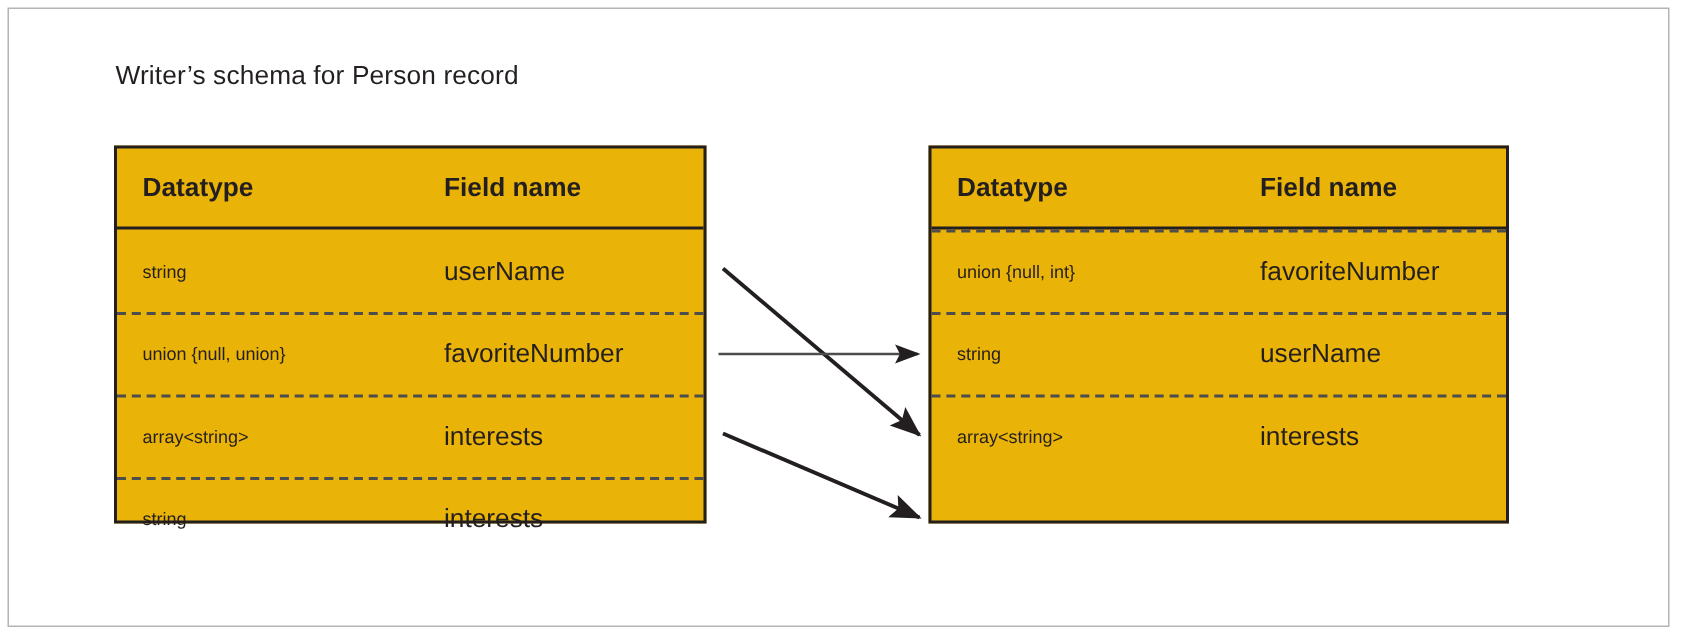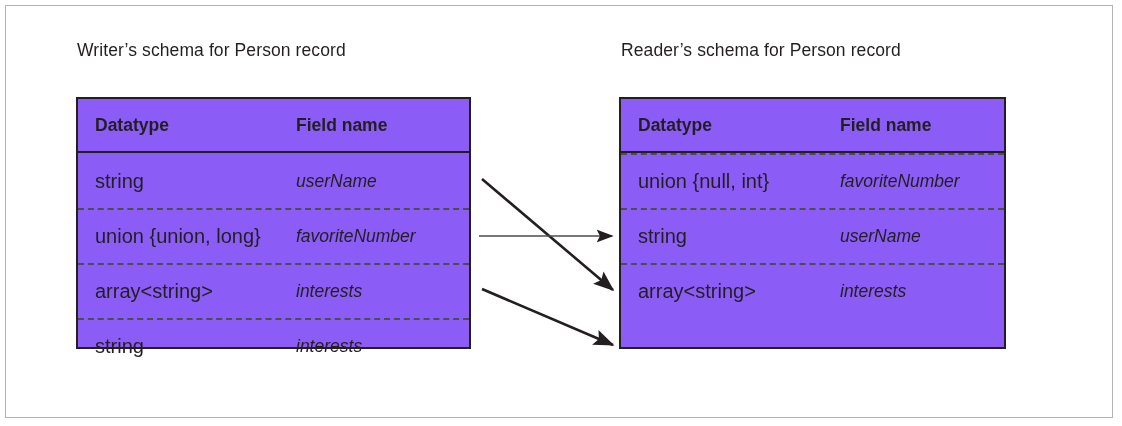--- a/index.html
+++ b/index.html
@@ -34,21 +34,21 @@
     letter-spacing: 0.1px;
     white-space: nowrap;
   }
   #writer-caption { left: 77px; top: 40px; }
   #reader-caption { left: 621px; top: 40px; }
 
   .schema-table {
     position: absolute;
     box-sizing: border-box;
     border: 2.5px solid #231f20;
-    background: #8b5cf6;
+    background: #eab308;
     top: 97px;
     height: 252px;
   }
   #writer-table { left: 76px; width: 395px; }
   #reader-table { left: 619px; width: 387px; }
 
   .thead {
     position: relative;
     height: 54px;
     box-sizing: border-box;
@@ -68,22 +68,22 @@
     height: 0;
     border-top: 2px dashed #4d4d4d;
   }
   .cell {
     position: absolute;
     top: 50%;
     transform: translateY(-50%);
     white-space: nowrap;
     color: #231f20;
   }
-  .cell.type { font-size: 20px; }
-  .cell.name { font-size: 17.5px; font-style: italic; }
+  .cell.type { font-size: 12px; }
+  .cell.name { font-size: 17.5px; }
   .thead .cell {
     font-weight: bold;
     font-size: 17.5px;
   }
   
   #writer-table .col-type { left: 17px; }
   #writer-table .col-name { left: 218px; }
   
   #reader-table .col-type { left: 17px; }
   #reader-table .col-name { left: 219px; }
@@ -98,33 +98,32 @@
   }
 </style>
 </head>
 <body>
 
 <div id="figure">
   <div class="outer-frame"></div>
 
   <div class="caption" id="writer-caption">Writer’s schema for Person record</div>
 
-  <div class="caption" id="reader-caption">Reader’s schema for Person record</div>
 
   <div class="schema-table" id="writer-table">
     <div class="thead">
       <span class="cell col-type">Datatype</span>
       <span class="cell col-name">Field name</span>
     </div>
     <div class="trow">
       <span class="cell type col-type">string</span>
       <span class="cell name col-name">userName</span>
     </div>
     <div class="trow dashed-top">
-      <span class="cell type col-type">union {union, long}</span>
+      <span class="cell type col-type">union {null, union}</span>
       <span class="cell name col-name">favoriteNumber</span>
     </div>
     <div class="trow dashed-top">
       <span class="cell type col-type">array&lt;string&gt;</span>
       <span class="cell name col-name">interests</span>
     </div>
     <div class="trow dashed-top">
       <span class="cell type col-type">string</span>
       <span class="cell name col-name">interests</span>
     </div>

